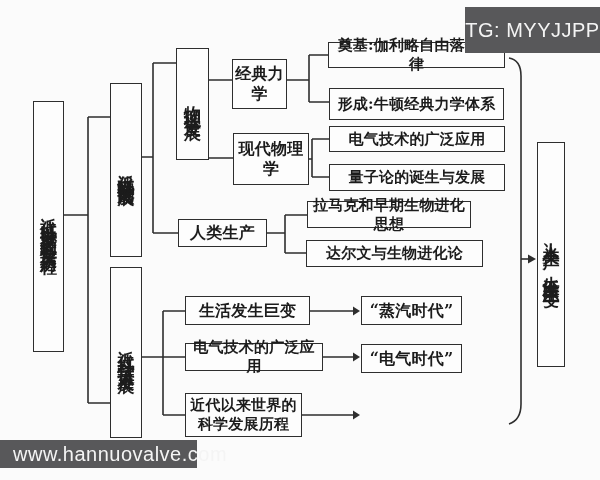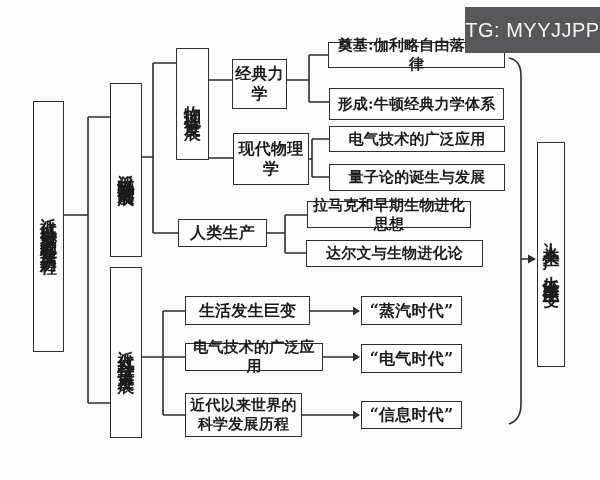--- a/index.html
+++ b/index.html
@@ -107,19 +107,19 @@
   <div class="node" style="left:329px;top:164px;width:176px;height:27px">量子论的诞生与发展</div>
   <div class="node" style="left:307px;top:201px;width:164px;height:27px">拉马克和早期生物进化思想</div>
   <div class="node" style="left:306px;top:240px;width:177px;height:27px">达尔文与生物进化论</div>
 
   <div class="node fs16" style="left:185px;top:296px;width:125px;height:29px">生活发生巨变</div>
   <div class="node" style="left:185px;top:343px;width:138px;height:28px">电气技术的广泛应用</div>
   <div class="node" style="left:185px;top:393px;width:117px;height:44px">近代以来世界的科学发展历程</div>
 
   <div class="node fs16" style="left:361px;top:296px;width:101px;height:29px">“蒸汽时代”</div>
   <div class="node fs16" style="left:361px;top:344px;width:101px;height:29px">“电气时代”</div>
-  <div class="node fs16" style="left:361px;top:401px;width:101px;height:28px">“信息时代”</div>
 
   <div class="node v" style="left:537px;top:142px;width:28px;height:225px;letter-spacing:3px">人类生产、生活发生巨变</div>
 
   <div class="badge" style="left:465px;top:7px;width:135px;height:46px;justify-content:center">TG: MYYJJPP</div>
+  <div class="badge" style="left:0;top:440px;width:197px;height:28px;padding-left:13px">www.hannuovalve.com</div>
 
 </div>
 
 </body></html>

